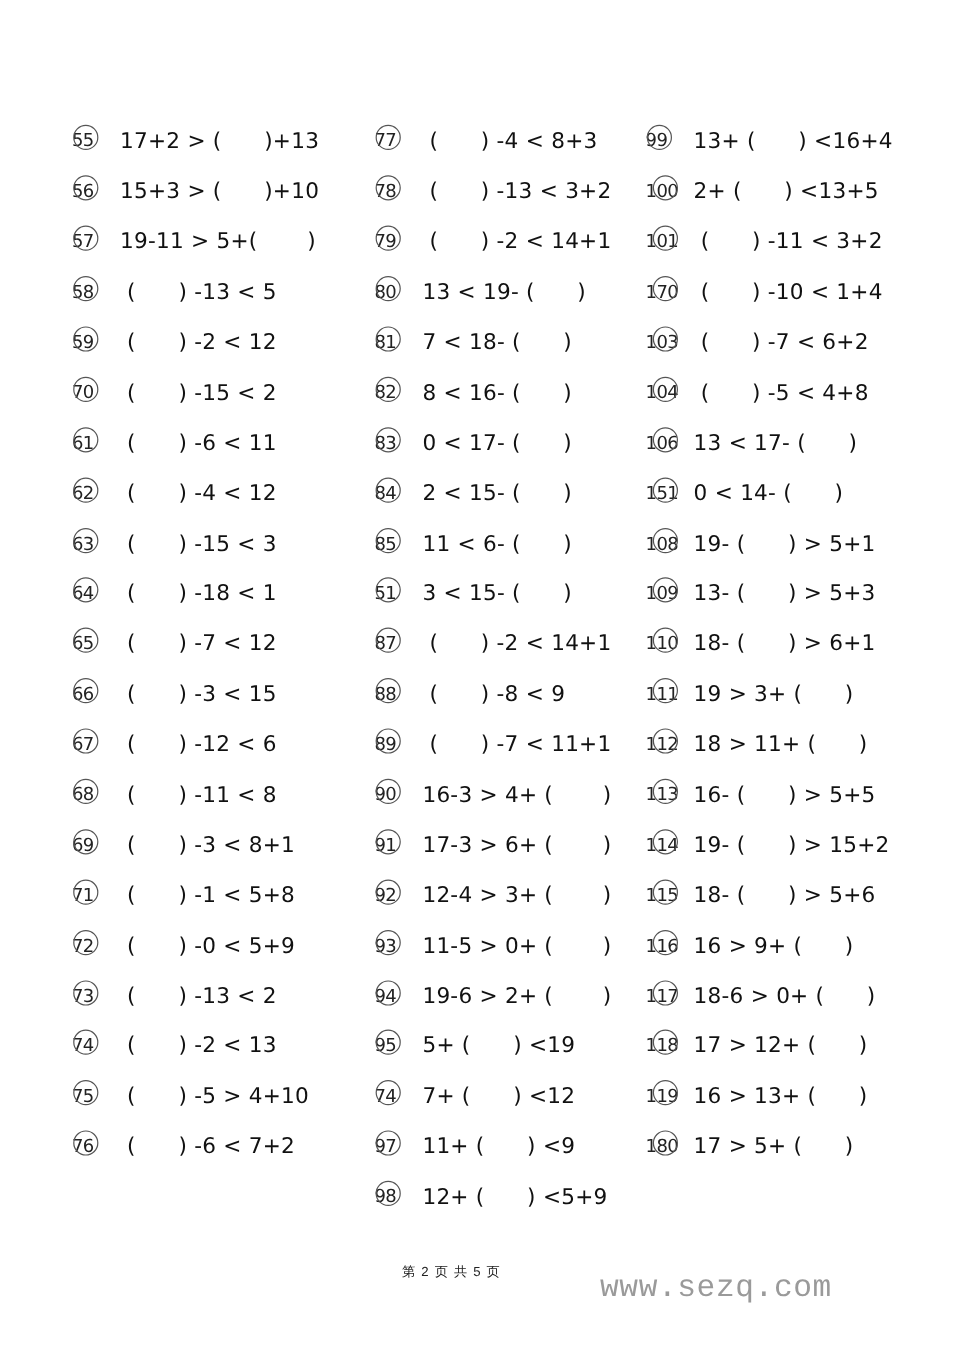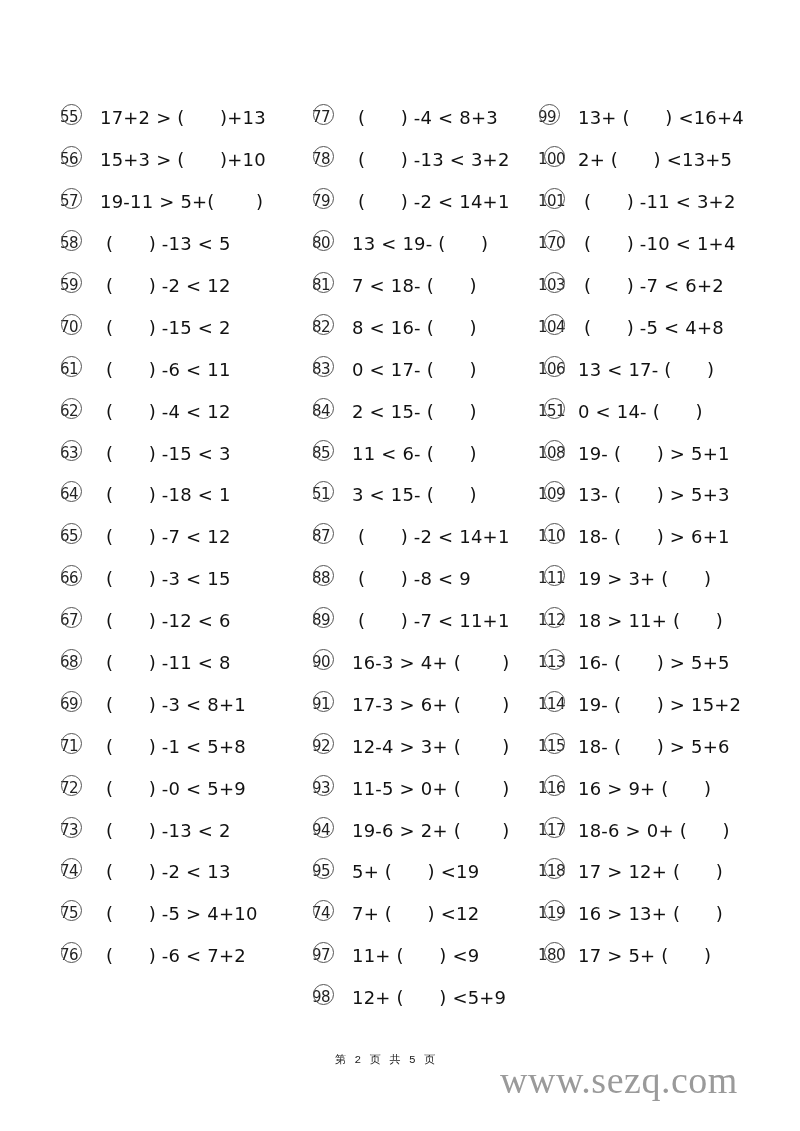--- a/index.html
+++ b/index.html
@@ -9,24 +9,24 @@
   .col { position: absolute; top: 97px; }
   .col-1 { left: 60px; }
   .col-2 { left: 312px; }
   .col-3 { left: 538px; }
   .item { position: relative; height: 41.9px; display: flex; align-items: center; white-space: pre; }
   .num { position: relative; width: 40px; font-size: 15px; letter-spacing: -0.5px; color: #222; line-height: 1; }
   .num .circ { position: absolute; left: 1px; top: -6px; width: 19px; height: 19px;
                border: 1px solid #555; border-radius: 50%; }
   .num.wide .circ { left: 6px; }
   .expr { font-size: 18px; letter-spacing: 0.2px; color: #111; }
-  .footer { position: absolute; left: 335px; top: 1052px; font-family: Liberation Mono, monospace;
+  .footer { position: absolute; left: 335px; top: 1052px; font-family: Liberation Sans, sans-serif;
             font-size: 11px; color: #222; letter-spacing: 1px; }
-  .watermark { position: absolute; left: 500px; top: 1058px; font-family: Liberation Serif, serif;
-               font-size: 38px; color: #9a9a9a; letter-spacing: 0.5px; }
+  .watermark { position: absolute; left: 500px; top: 1058px; font-family: Liberation Mono, monospace;
+               font-size: 26px; color: #9a9a9a; letter-spacing: 0.5px; }
 </style>
 </head>
 <body>
 
 <div class="page">
   <div class="col col-1">
       <div class="item"><span class="num"><span class="circ"></span><span>55</span></span><span class="expr">17+2 &gt; (      )+13</span></div>
       <div class="item"><span class="num"><span class="circ"></span><span>56</span></span><span class="expr">15+3 &gt; (      )+10</span></div>
       <div class="item"><span class="num"><span class="circ"></span><span>57</span></span><span class="expr">19-11 &gt; 5+(       )</span></div>
       <div class="item"><span class="num"><span class="circ"></span><span>58</span></span><span class="expr"> (      ) -13 &lt; 5</span></div>

